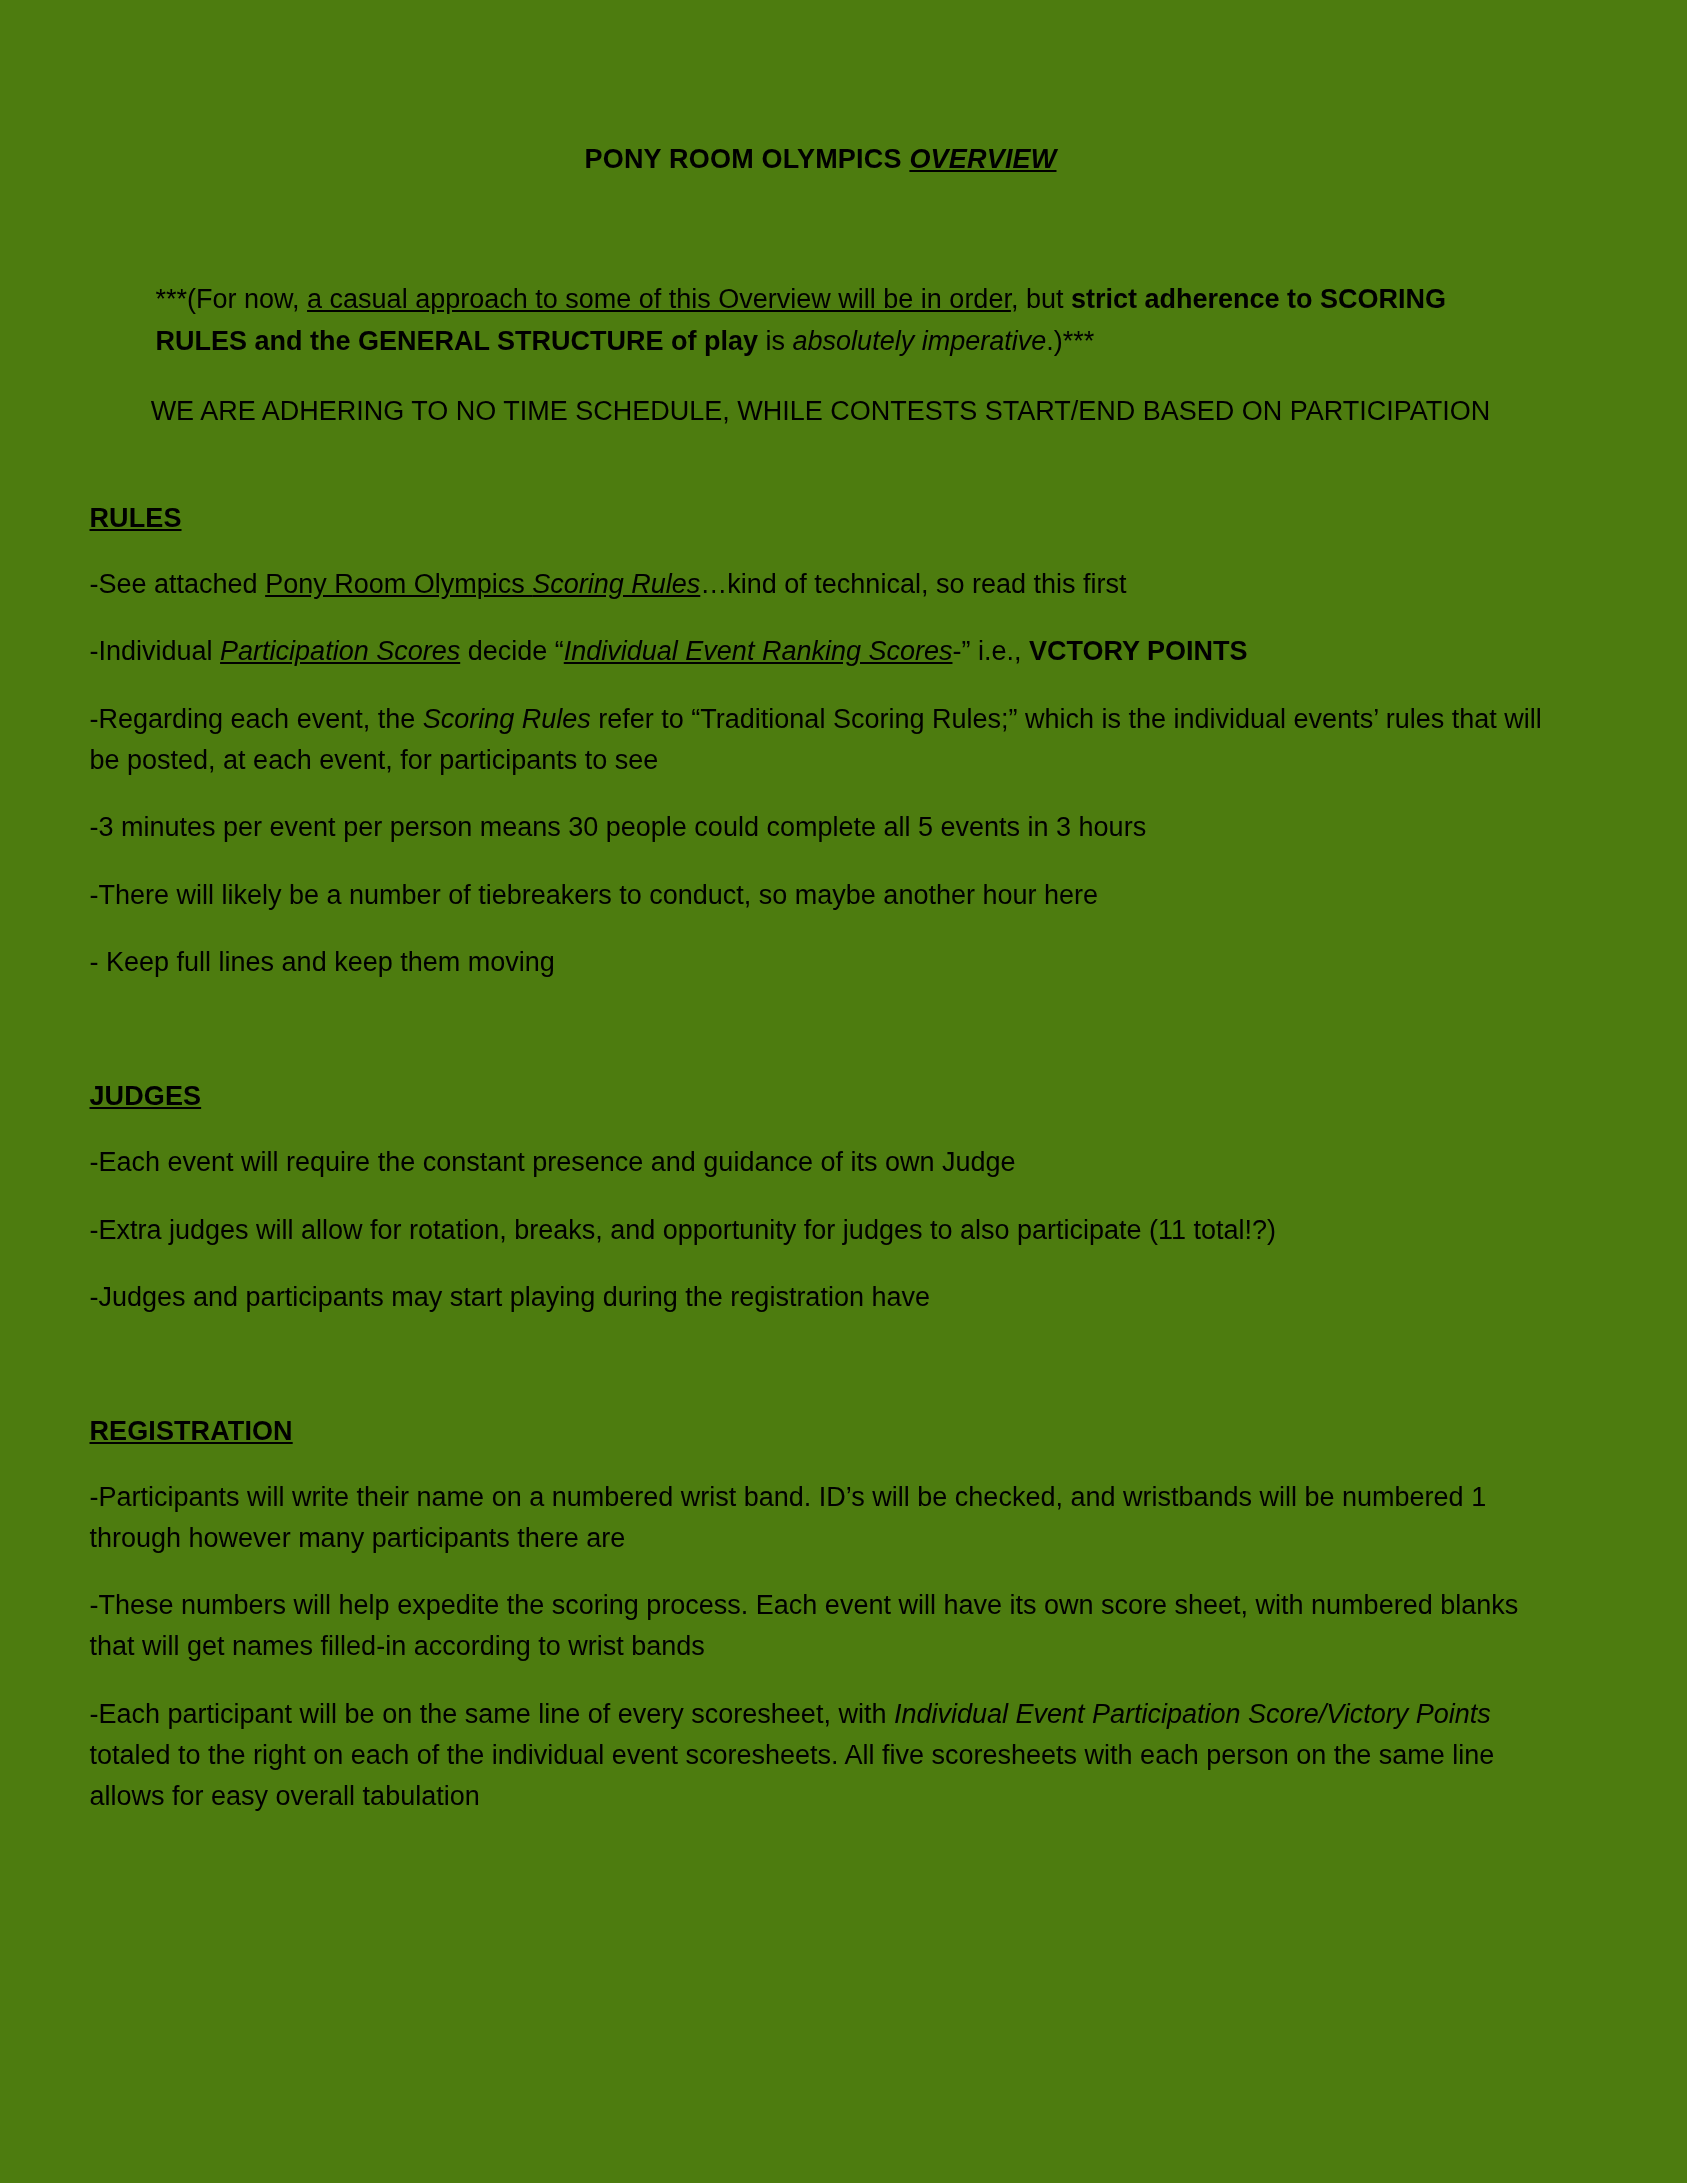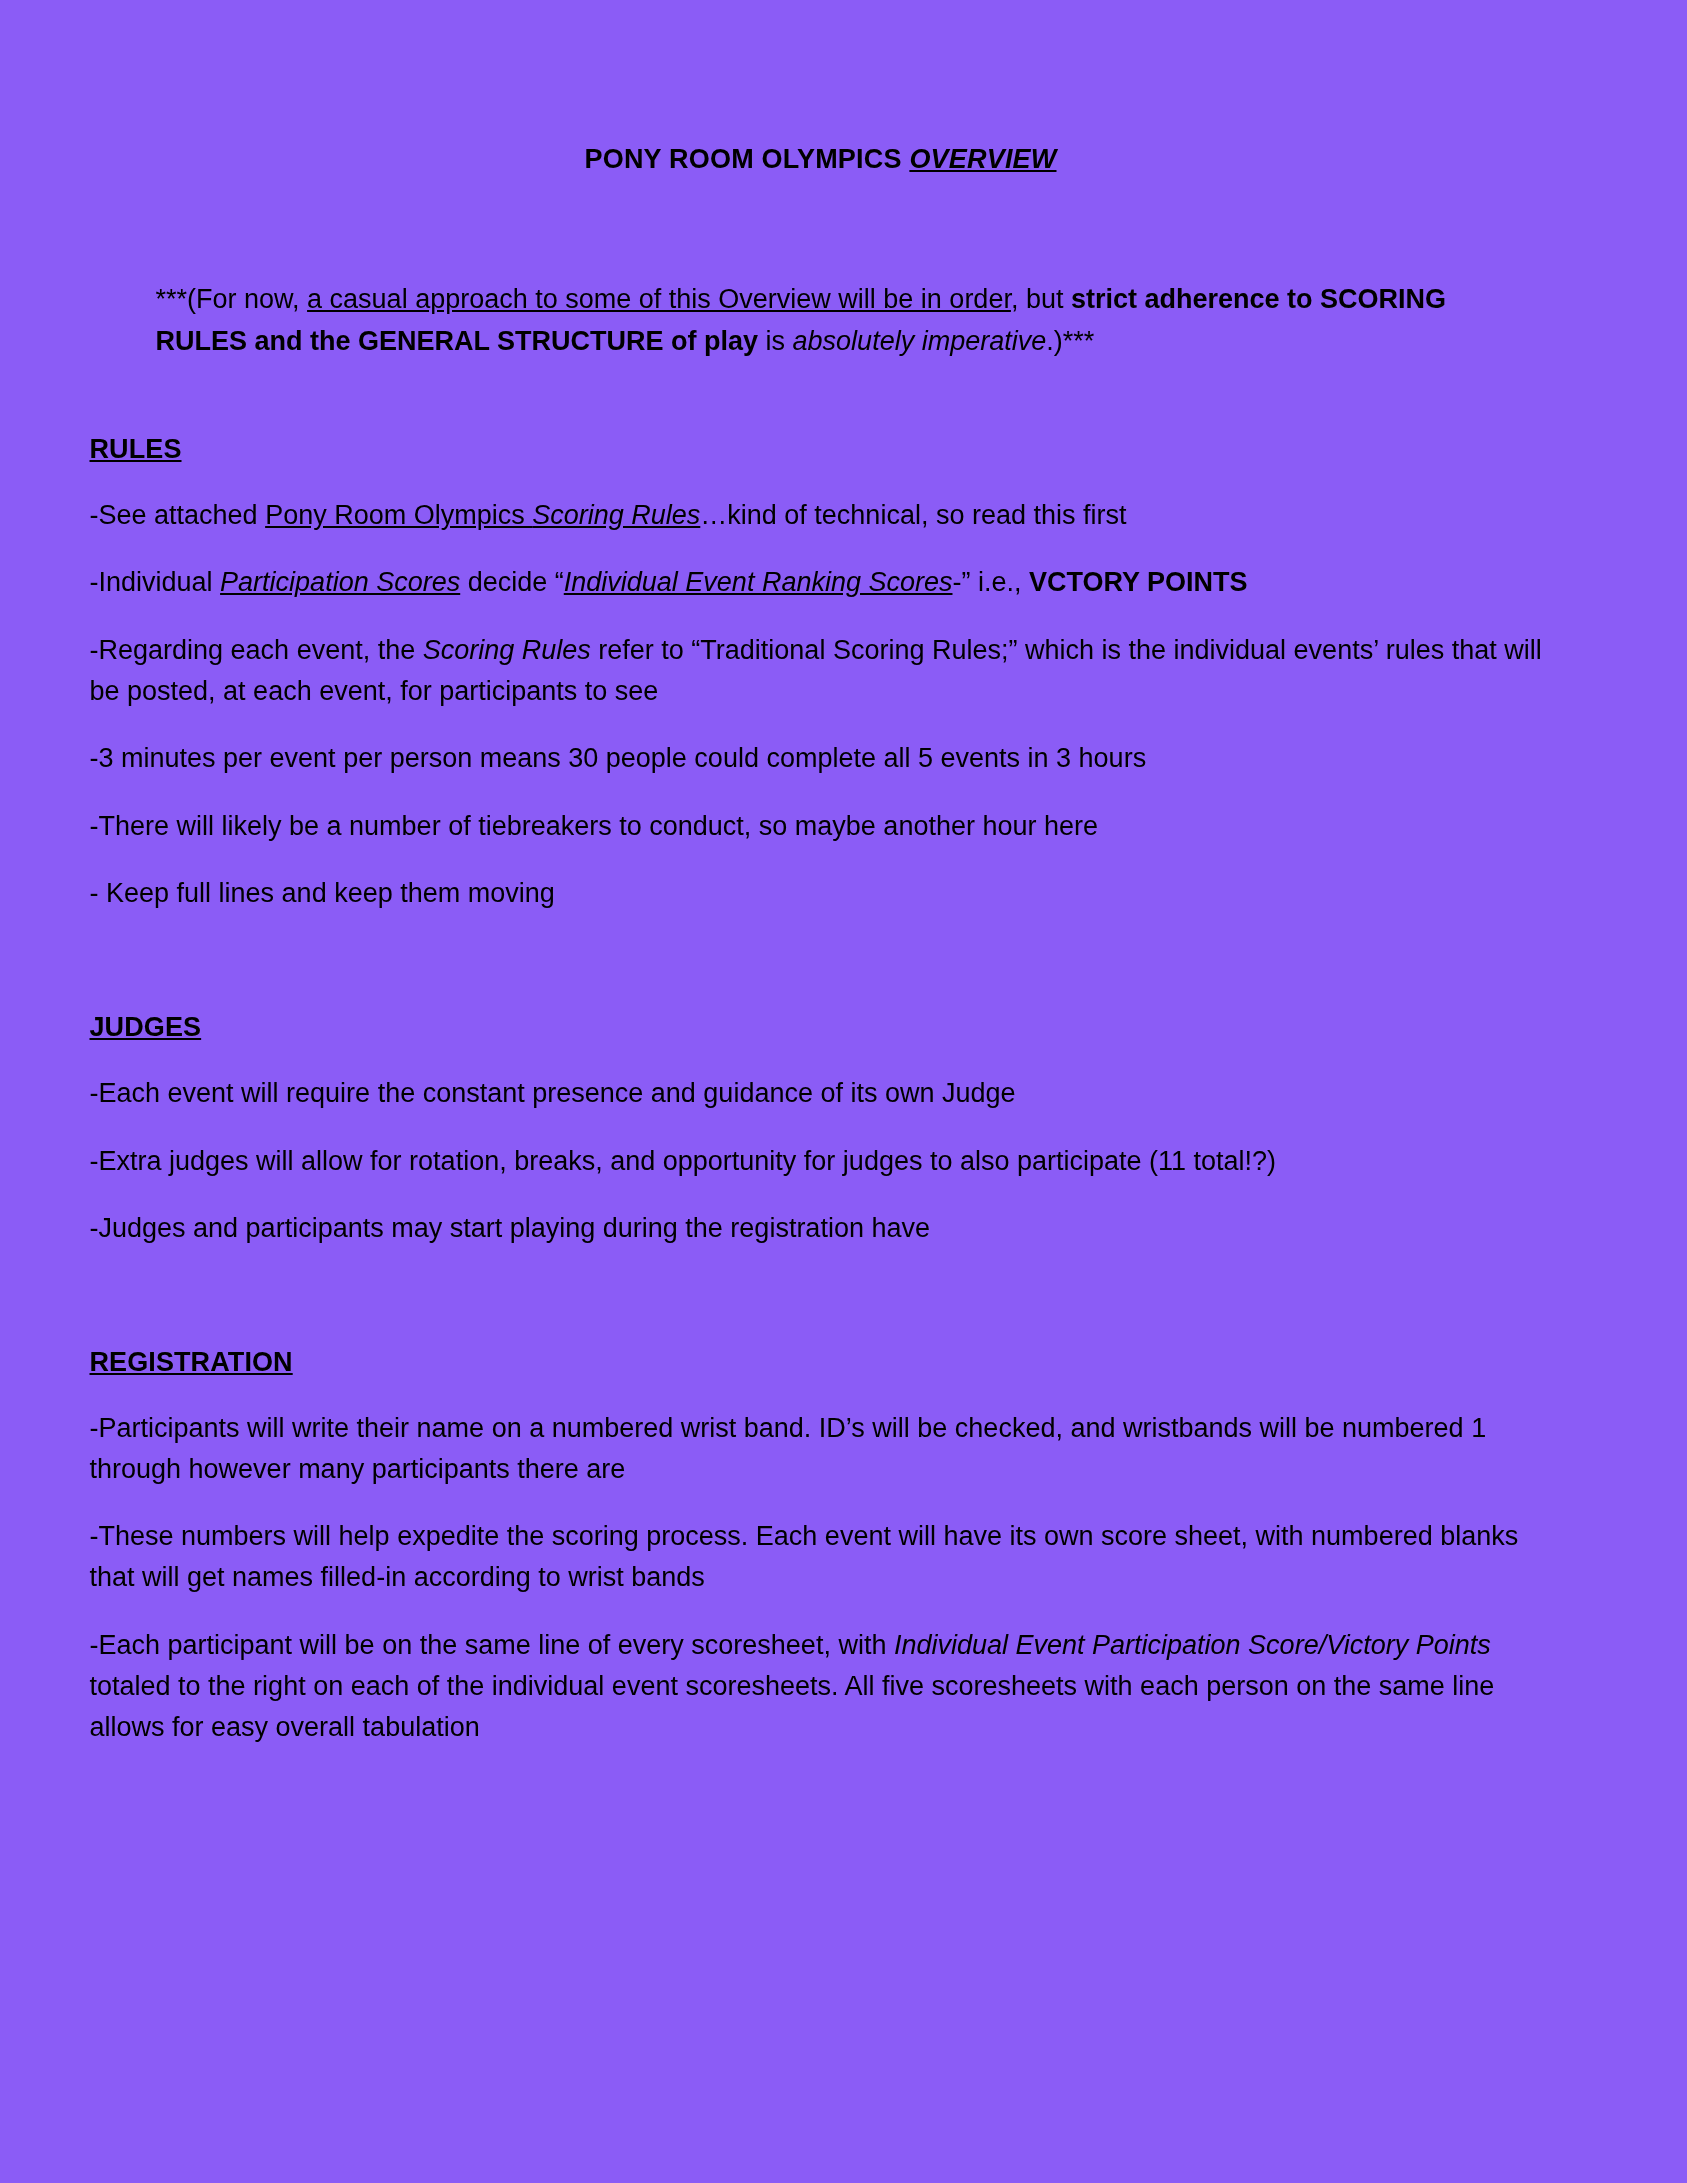--- a/index.html
+++ b/index.html
@@ -7,21 +7,21 @@
     padding: 0;
     background: #ffffff;
   }
   body {
     font-family: "Liberation Sans", sans-serif;
     color: #000000;
   }
   .page {
     width: 1687px;
     height: 2183px;
-    background: #8b5cf6;
+    background: #4d7c0f;
     position: relative;
     box-sizing: border-box;
     padding: 139px 132px 0 86px;
   }
   .doc {
     width: 1462px;
     margin: 0 auto;
     font-size: 27px;
     line-height: 1.52;
   }
@@ -73,20 +73,21 @@
     <div class="title">
       <span>PONY ROOM OLYMPICS </span><span class="ital-u">OVERVIEW</span>
     </div>
 
     <div class="spacer-lg"></div>
 
     <div class="center-block">
       <span>***(For now, </span><span class="u">a casual approach to some of this Overview will be in order</span><span>, but </span><span class="b">strict adherence to SCORING RULES and the GENERAL STRUCTURE of play</span><span> is </span><span class="i">absolutely imperative</span><span>.)***</span>
     </div>
 
+    <div class="center-line">WE ARE ADHERING TO NO TIME SCHEDULE, WHILE CONTESTS START/END BASED ON PARTICIPATION</div>
 
     <div class="spacer-md"></div>
 
     <div id="sections">
         <div class="section-head">RULES</div>
         <p><span>-See attached </span><span class="u">Pony Room Olympics </span><span class="iu">Scoring Rules</span><span>…kind of technical, so read this first</span></p>
         <p><span>-Individual </span><span class="iu">Participation Scores</span><span> decide “</span><span class="iu">Individual Event Ranking Scores</span><span>-” i.e., </span><span class="b">VCTORY POINTS</span></p>
         <p><span>-Regarding each event, the </span><span class="i">Scoring Rules</span><span> refer to “Traditional Scoring Rules;” which is the individual events’ rules that will be posted, at each event, for participants to see</span></p>
         <p><span>-3 minutes per event per person means 30 people could complete all 5 events in 3 hours</span></p>
         <p><span>-There will likely be a number of tiebreakers to conduct, so maybe another hour here</span></p>

